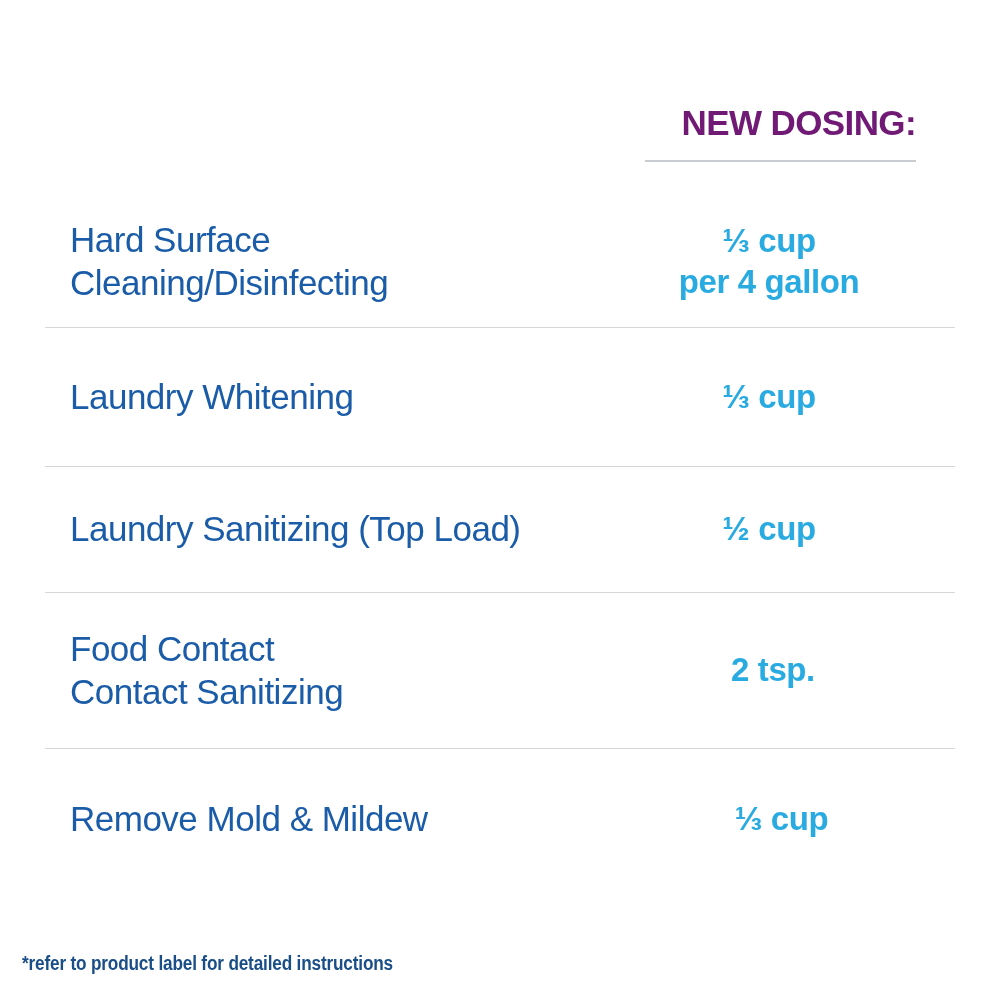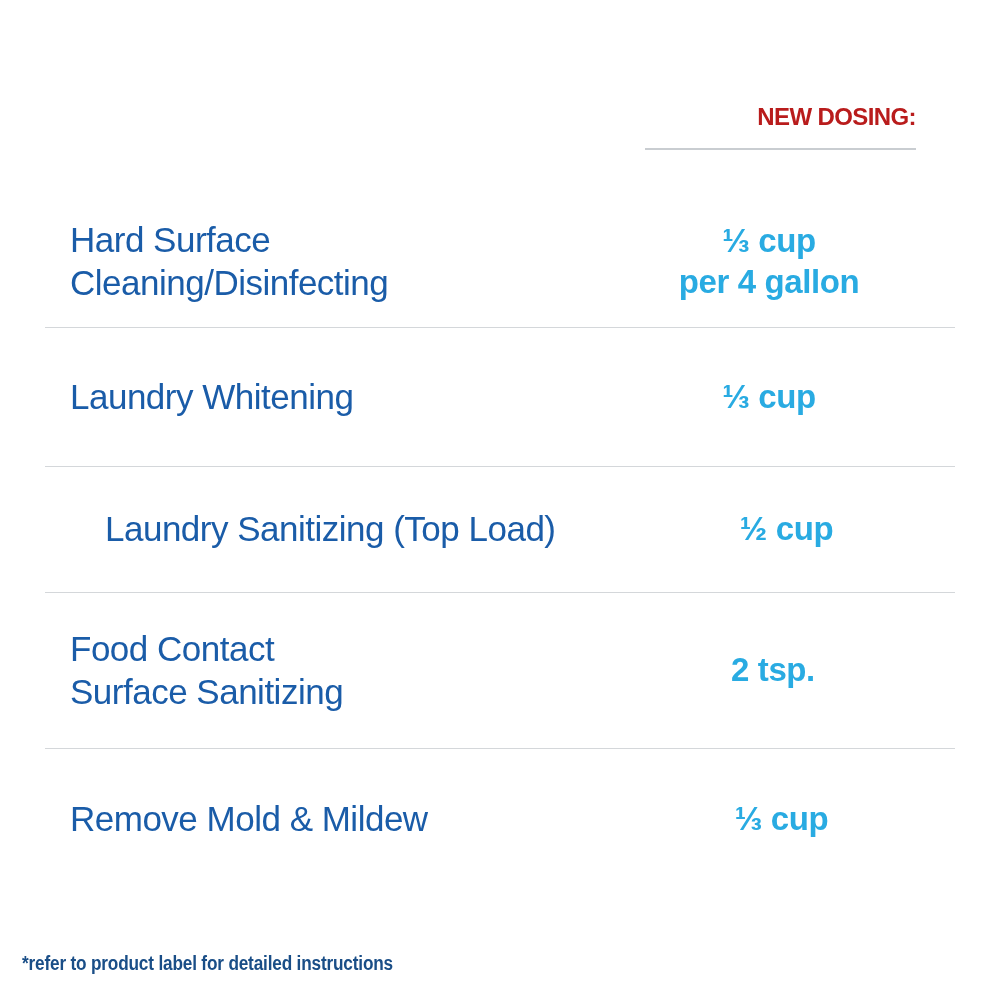--- a/index.html
+++ b/index.html
@@ -25,24 +25,24 @@
 
   
   .header-block {
     position: absolute;
     left: 560px;
     top: 104px;
     width: 356px;
     text-align: right;
   }
   .header-title {
-    font-size: 24px;
+    font-size: 35px;
     font-weight: bold;
     letter-spacing: -0.6px;
-    color: #b91c1c;
+    color: #701a75;
     line-height: 1.08;
     white-space: nowrap;
     display: block;
   }
   .header-rule {
     margin-top: 18px;
     margin-left: 85px;
     height: 2px;
     background: #c9cdd1;
   }
@@ -86,21 +86,21 @@
     letter-spacing: -0.4px;
   }
   .row-dose .line {
     display: block;
     white-space: nowrap;
   }
 
   
   .row-1 { height: 131px; }
   .row-2 { height: 138px; }
-  .row-3 { height: 125px; margin-left: 35px; }
+  .row-3 { height: 125px; }
   .row-4 { height: 155px; gap: 8px; }
   .row-5 { height: 140px; gap: 25px; }
 
   .divider {
     margin: 0 45px;
     height: 1px;
     background: #d4d7da;
   }
 
   
@@ -157,21 +157,21 @@
       </div>
       <div class="row-dose">
         <span class="line">½ cup</span>
       </div>
     </div>
     <div class="divider"></div>
 
     <div class="row row-4">
       <div class="row-label">
         <span class="line">Food Contact</span>
-        <span class="line">Surface Sanitizing</span>
+        <span class="line">Contact Sanitizing</span>
       </div>
       <div class="row-dose">
         <span class="line">2 tsp.</span>
       </div>
     </div>
     <div class="divider"></div>
 
     <div class="row row-5">
       <div class="row-label">
         <span class="line">Remove Mold &amp; Mildew</span>

